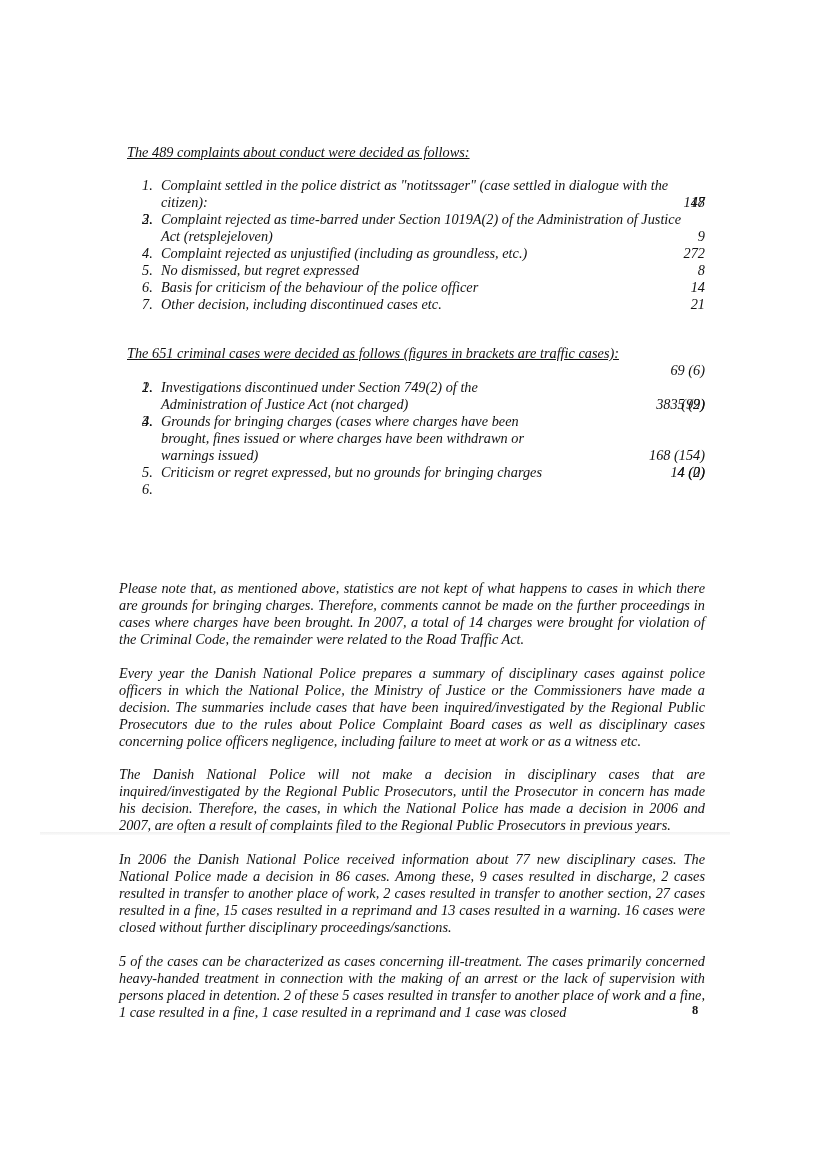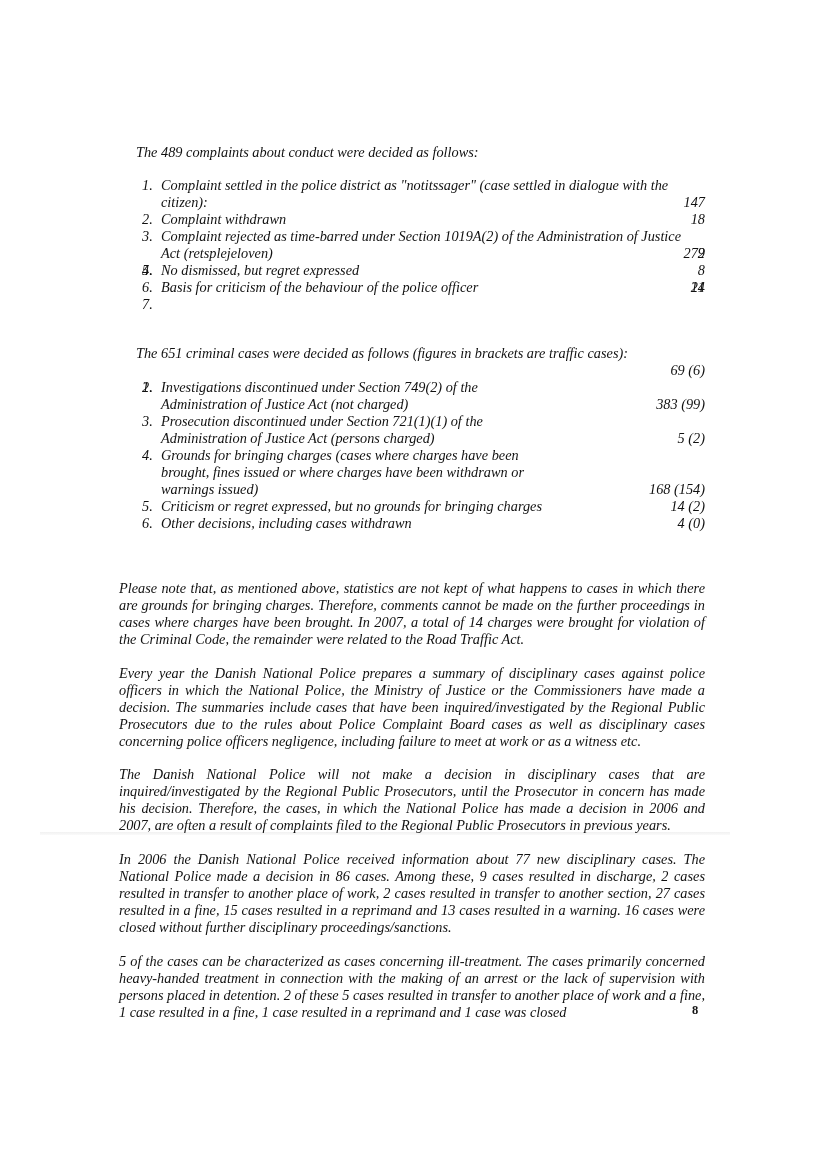--- a/index.html
+++ b/index.html
@@ -2,21 +2,21 @@
 <html><head>
 <meta charset="utf-8">
 <style>
   html, body { margin: 0; padding: 0; background: #ffffff; }
   body {
     width: 828px; height: 1169px; position: relative; overflow: hidden;
     font-family: "Liberation Serif", "DejaVu Serif", serif;
     font-style: italic; color: #111111; font-size: 14.3px;
   }
   .page { position: absolute; left: 119px; top: 0; width: 586px; }
-  .intro { position: absolute; left: 17px; white-space: nowrap; }
+  .intro { position: absolute; left: 8px; white-space: nowrap; text-decoration: underline; }
   .list { position: absolute; left: 0; width: 586px; margin: 0; padding: 0; list-style: none; }
   .li { position: relative; line-height: 17px; }
   .num { position: absolute; left: 23px; top: 0; }
   .txt { display: block; margin-left: 42px; margin-right: 80px; }
   .txt.wide { margin-right: 0; }
   .val { position: absolute; right: 0; bottom: 0; white-space: nowrap; }
   .para { position: absolute; left: 0; width: 586px; text-align: justify; line-height: 17px; margin: 0; }
   .pagenum { position: absolute; left: 692px; top: 1003px; font-style: normal; font-weight: bold; font-size: 12.5px; }
   .fold { position: absolute; left: 40px; width: 690px; top: 832px; height: 3px;
     background: linear-gradient(#f1f1f1, #fafafa); }
@@ -31,78 +31,77 @@
   <div class="intro" style="top:144px">The 489 complaints about conduct were decided as follows:</div>
 
   <ul class="list" style="top:177px">
     <li class="li">
         <span class="num">1.</span>
         <span class="txt wide" style="margin-right:12px">Complaint settled in the police district as "notitssager" (case settled in dialogue with the citizen):</span>
         <span class="val">147</span>
       </li>
     <li class="li">
         <span class="num">2.</span>
-        <span class="txt">Complaint withdrawn</span>
         <span class="val">18</span>
       </li>
     <li class="li">
         <span class="num">3.</span>
         <span class="txt wide" style="margin-right:6px">Complaint rejected as time-barred under Section 1019A(2) of the Administration of Justice Act (retsplejeloven)</span>
         <span class="val">9</span>
       </li>
     <li class="li">
         <span class="num">4.</span>
+        <span class="txt">Complaint rejected as unjustified (including as groundless, etc.)</span>
         <span class="val">272</span>
       </li>
     <li class="li">
         <span class="num">5.</span>
         <span class="txt">No dismissed, but regret expressed</span>
         <span class="val">8</span>
       </li>
     <li class="li">
         <span class="num">6.</span>
         <span class="txt">Basis for criticism of the behaviour of the police officer</span>
         <span class="val">14</span>
       </li>
     <li class="li">
         <span class="num">7.</span>
+        <span class="txt">Other decision, including discontinued cases etc.</span>
         <span class="val">21</span>
       </li>
   </ul>
 
   <div class="intro" style="top:345px">The 651 criminal cases were decided as follows (figures in brackets are traffic cases):</div>
 
   <ul class="list" style="top:379px">
     <li class="li">
         <span class="num">1.</span>
         <span class="val">69 (6)</span>
       </li>
     <li class="li">
         <span class="num">2.</span>
         <span class="txt" style="margin-right:150px">Investigations discontinued under Section 749(2) of the Administration of Justice Act (not charged)</span>
         <span class="val">383 (99)</span>
       </li>
     <li class="li">
         <span class="num">3.</span>
-        <span class="txt" style="margin-right:150px">Prosecution discontinued under Section 721(1)(1) of the Administration of Justice Act (persons charged)</span>
         <span class="val">5 (2)</span>
       </li>
     <li class="li">
         <span class="num">4.</span>
         <span class="txt" style="margin-right:180px">Grounds for bringing charges (cases where charges have been brought, fines issued or where charges have been withdrawn or warnings issued)</span>
         <span class="val">168 (154)</span>
       </li>
     <li class="li">
         <span class="num">5.</span>
         <span class="txt" style="margin-right:100px">Criticism or regret expressed, but no grounds for bringing charges</span>
         <span class="val">14 (2)</span>
       </li>
     <li class="li">
         <span class="num">6.</span>
-        <span class="txt" style="margin-right:100px">Other decisions, including cases withdrawn</span>
         <span class="val">4 (0)</span>
       </li>
   </ul>
 
   <p class="para" style="top:580px">Please note that, as mentioned above, statistics are not kept of what happens to cases in which there are grounds for bringing charges. Therefore, comments cannot be made on the further proceedings in cases where charges have been brought. In 2007, a total of 14 charges were brought for violation of the Criminal Code, the remainder were related to the Road Traffic Act.</p>
   <p class="para" style="top:665px">Every year the Danish National Police prepares a summary of disciplinary cases against police officers in which the National Police, the Ministry of Justice or the Commissioners have made a decision. The summaries include cases that have been inquired/investigated by the Regional Public Prosecutors due to the rules about Police Complaint Board cases as well as disciplinary cases concerning police officers negligence, including failure to meet at work or as a witness etc.</p>
   <p class="para" style="top:766px">The Danish National Police will not make a decision in disciplinary cases that are inquired/investigated by the Regional Public Prosecutors, until the Prosecutor in concern has made his decision. Therefore, the cases, in which the National Police has made a decision in 2006 and 2007, are often a result of complaints filed to the Regional Public Prosecutors in previous years.</p>
   <p class="para" style="top:851px">In 2006 the Danish National Police received information about 77 new disciplinary cases. The National Police made a decision in 86 cases. Among these, 9 cases resulted in discharge, 2 cases resulted in transfer to another place of work, 2 cases resulted in transfer to another section, 27 cases resulted in a fine, 15 cases resulted in a reprimand and 13 cases resulted in a warning. 16 cases were closed without further disciplinary proceedings/sanctions.</p>
   <p class="para" style="top:953px">5 of the cases can be characterized as cases concerning ill-treatment. The cases primarily concerned heavy-handed treatment in connection with the making of an arrest or the lack of supervision with persons placed in detention. 2 of these 5 cases resulted in transfer to another place of work and a fine, 1 case resulted in a fine, 1 case resulted in a reprimand and 1 case was closed</p>
 </div>

